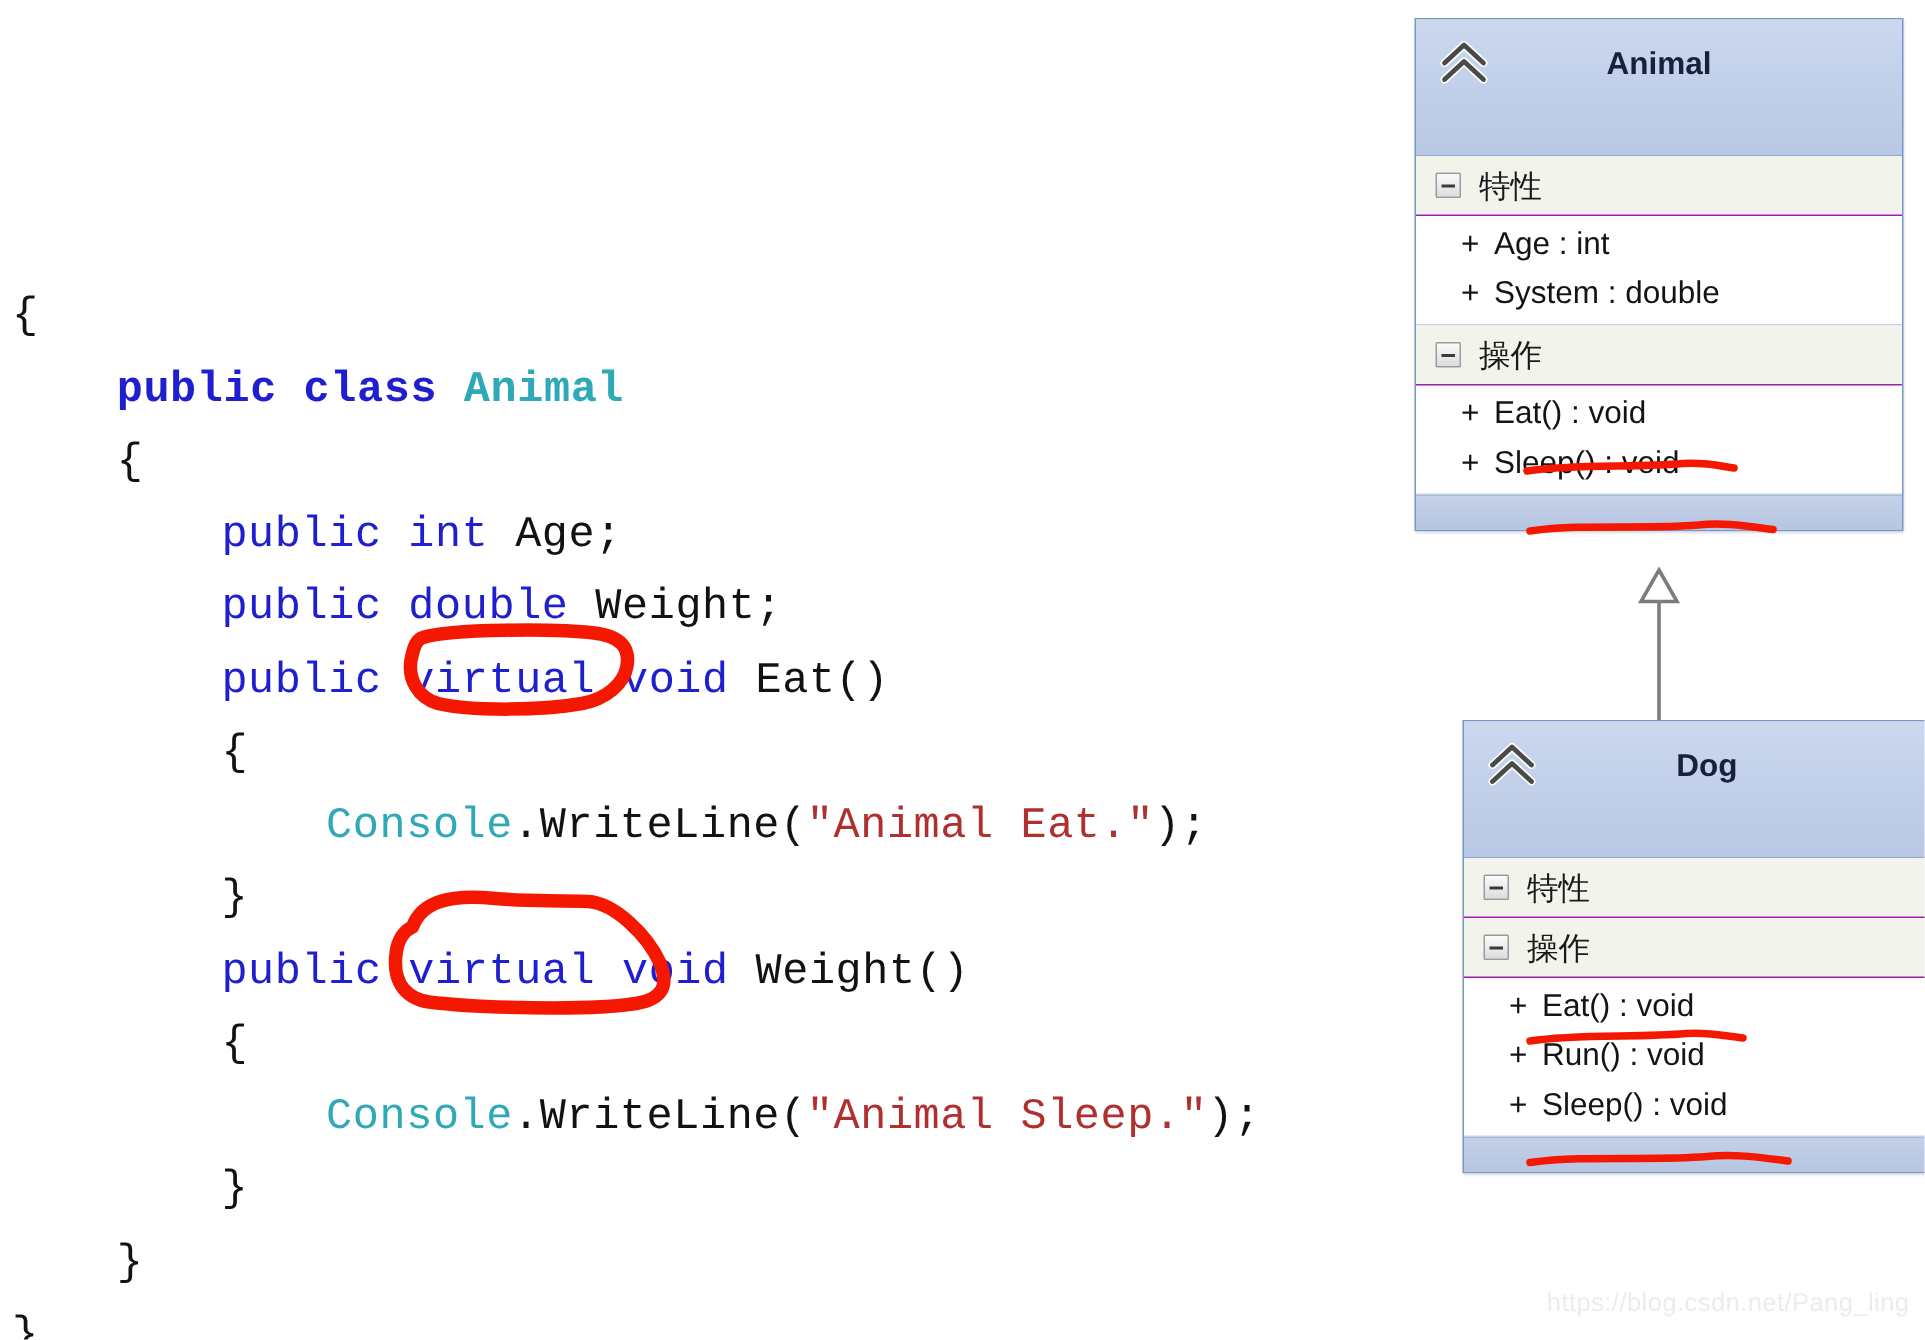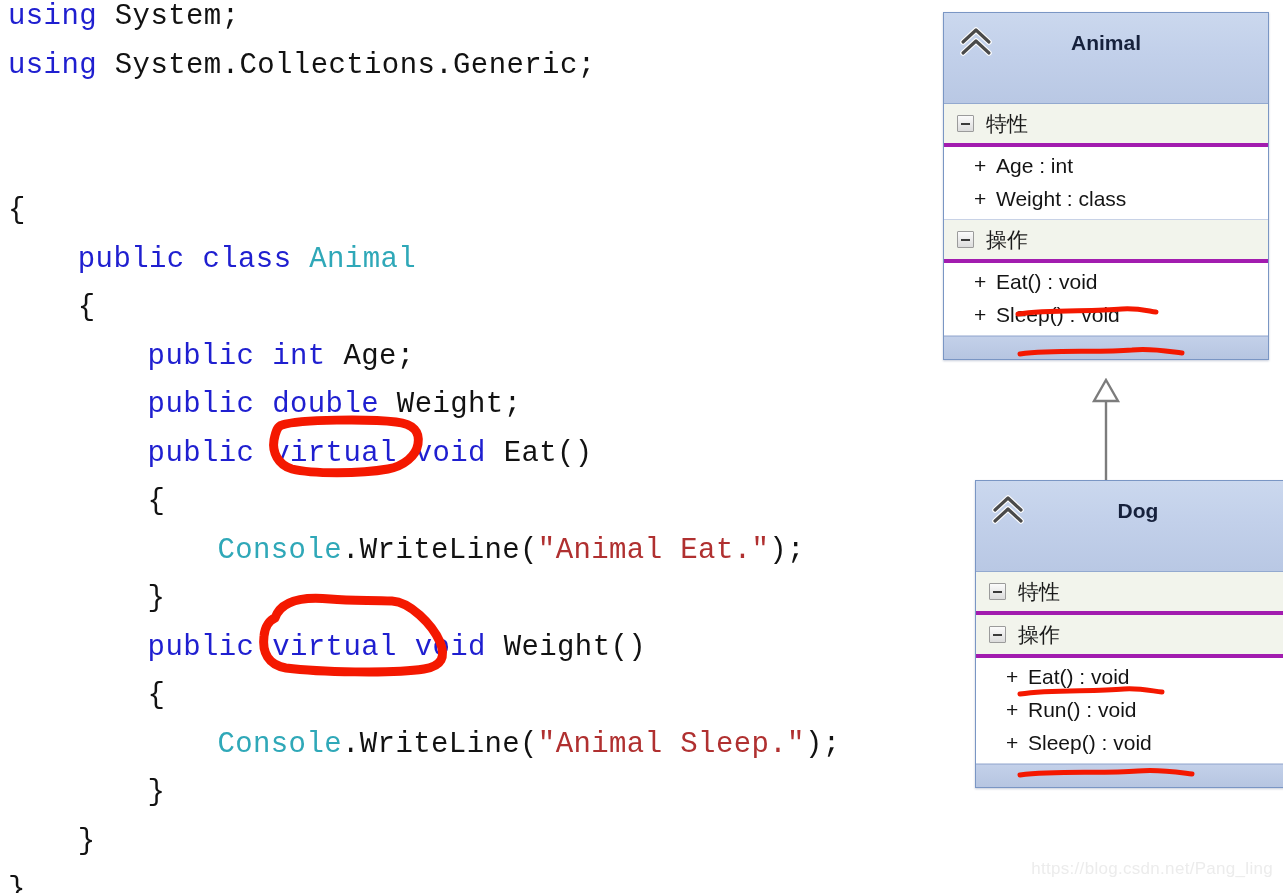--- a/index.html
+++ b/index.html
@@ -81,21 +81,21 @@
   }
   .chevron-icon {
     position: absolute;
     left: 12px;
     top: 9px;
     width: 40px;
     height: 38px;
   }
   .uml-section {
     background: #f2f4ec;
-    border-bottom: 4px solid #a21caf;
+    border-bottom: 1px solid #a21caf;
     height: 39px;
     position: relative;
   }
   .collapse-icon {
     position: absolute;
     left: 13px;
     top: 11px;
     width: 17px;
     height: 17px;
     box-sizing: border-box;
@@ -164,24 +164,22 @@
     color: #ececec;
     font-family: "Liberation Sans", sans-serif;
     letter-spacing: 0.3px;
     white-space: nowrap;
   }
 </style>
 </head>
 <body>
 
 <div id="code-pane">
-    <div class="code-line" style="top: 2px; left: 8px;"><span class="kw">using</span><span class="plain"> System;</span></div>
-    <div class="code-line" style="top: 50.5px; left: 8px;"><span class="kw">using</span><span class="plain"> System.Collections.Generic;</span></div>
     <div class="code-line" style="top: 196px; left: 8px;"><span class="plain">{</span></div>
-    <div class="code-line" style="top: 244.5px; left: 77.8px;"><span class="kw">public class </span><span class="type-id">Animal</span></div>
+    <div class="code-line" style="top: 244.5px; left: 77.8px; font-weight: bold;"><span class="kw">public class </span><span class="type-id">Animal</span></div>
     <div class="code-line" style="top: 293px; left: 77.8px;"><span class="plain">{</span></div>
     <div class="code-line" style="top: 341.5px; left: 147.6px;"><span class="kw">public int </span><span class="plain">Age;</span></div>
     <div class="code-line" style="top: 438.5px; left: 147.6px;"><span class="kw">public virtual void </span><span class="plain">Eat()</span></div>
     <div class="code-line" style="top: 390px; left: 147.6px;"><span class="kw">public double </span><span class="plain">Weight;</span></div>
     <div class="code-line" style="top: 487px; left: 147.6px;"><span class="plain">{</span></div>
     <div class="code-line" style="top: 535.5px; left: 217.4px;"><span class="type-id">Console</span><span class="plain">.WriteLine(</span><span class="str">"Animal Eat."</span><span class="plain">);</span></div>
     <div class="code-line" style="top: 584px; left: 147.6px;"><span class="plain">}</span></div>
     <div class="code-line" style="top: 632.5px; left: 147.6px;"><span class="kw">public virtual void </span><span class="plain">Weight()</span></div>
     <div class="code-line" style="top: 681px; left: 147.6px;"><span class="plain">{</span></div>
     <div class="code-line" style="top: 729.5px; left: 217.4px;"><span class="type-id">Console</span><span class="plain">.WriteLine(</span><span class="str">"Animal Sleep."</span><span class="plain">);</span></div>
@@ -211,21 +209,21 @@
       </g>
     </svg></div>
         <div class="uml-header-title">Animal</div>
       </div>
       <div class="uml-section">
         <div class="collapse-icon"></div>
         <div class="uml-section-label">特性</div>
       </div>
       <div class="uml-members">
         <div class="uml-member"><span class="vis">+</span><span>Age : int</span></div>
-        <div class="uml-member"><span class="vis">+</span><span>Weight : class</span></div>
+        <div class="uml-member"><span class="vis">+</span><span>System : double</span></div>
       </div>
       <div class="uml-section">
         <div class="collapse-icon"></div>
         <div class="uml-section-label">操作</div>
       </div>
       <div class="uml-members">
         <div class="uml-member"><span class="vis">+</span><span>Eat() : void</span></div>
         <div class="uml-member"><span class="vis">+</span><span>Sleep() : void</span></div>
       </div>
       <div class="uml-footer"></div>

